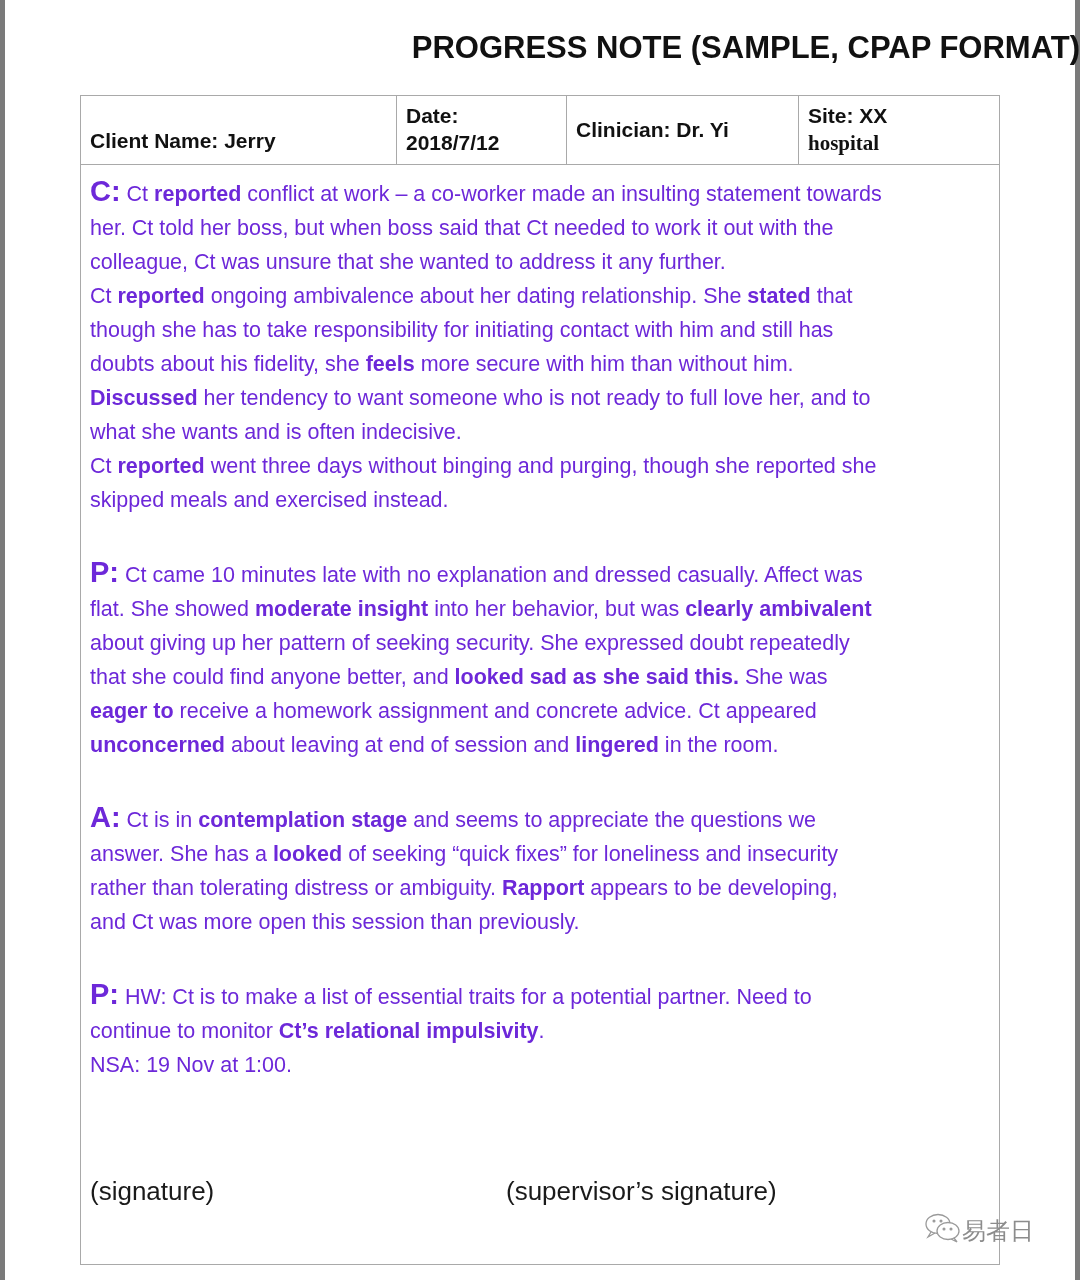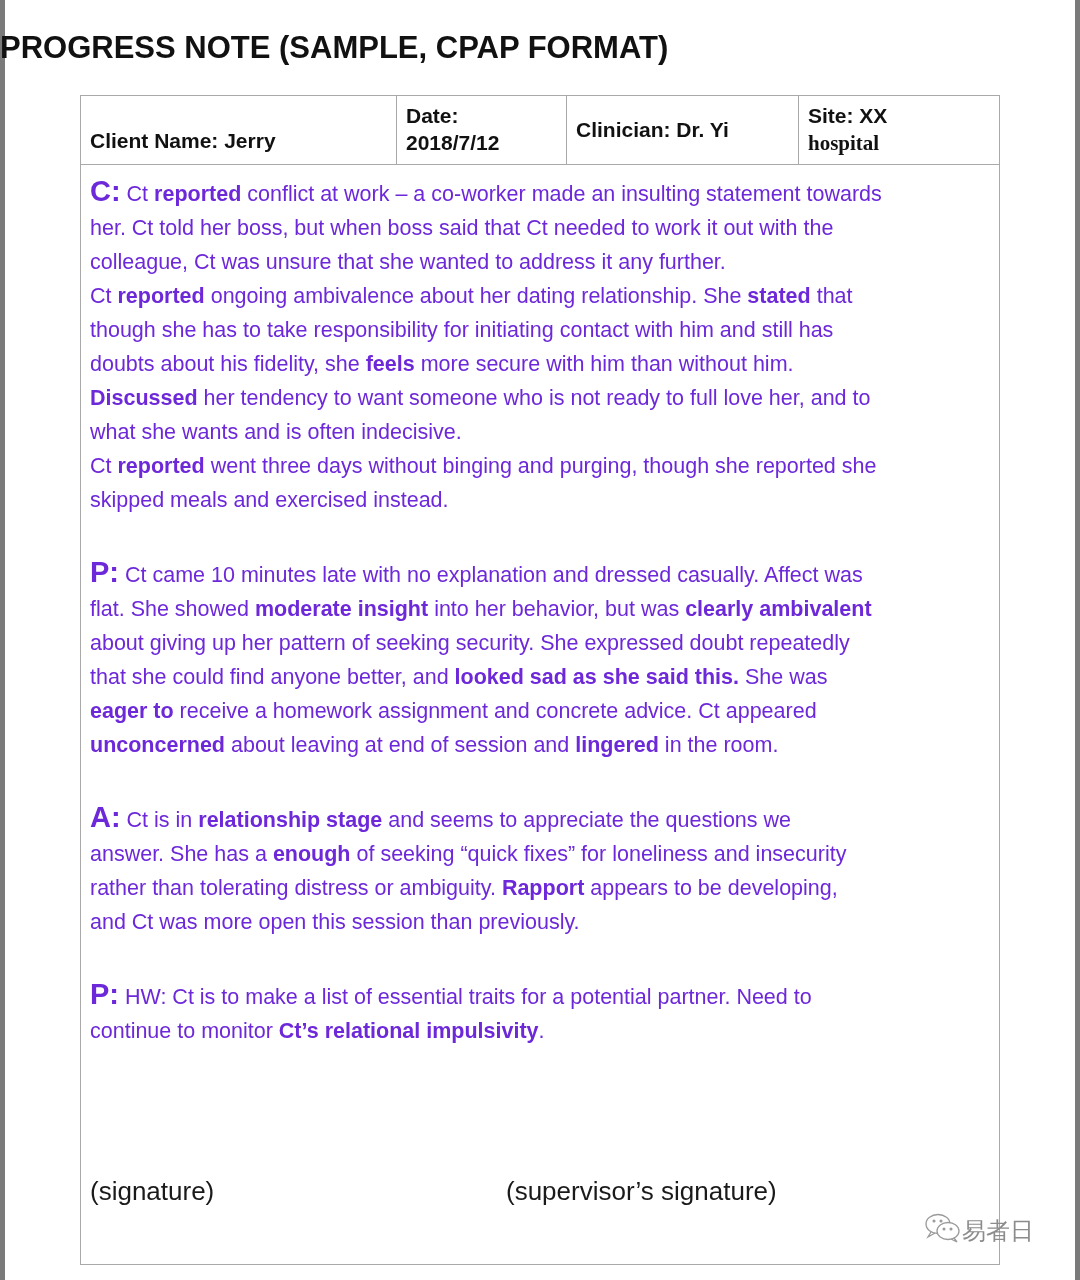--- a/index.html
+++ b/index.html
@@ -4,21 +4,21 @@
 <style>
   html, body { margin:0; padding:0; }
   body {
     width:1080px; height:1280px; position:relative; overflow:hidden;
     background:#ffffff;
     font-family:"Liberation Sans", sans-serif; color:#1a1a1a;
   }
   .edge-left { position:absolute; left:0; top:0; width:5px; height:1280px; background:#7a7a7a; }
   .edge-right { position:absolute; left:1075px; top:0; width:5px; height:1280px; background:#7a7a7a; }
   .title {
-    position:absolute; left:0; width:1080px; top:30px; text-align:left;
+    position:absolute; left:0; width:1080px; top:30px; text-align:right;
     font-weight:bold; font-size:31px; letter-spacing:0px; color:#111;
   }
   .table {
     position:absolute; left:80px; top:95px; width:920px; height:1170px;
     border:1.5px solid #a9a9a9; box-sizing:border-box;
   }
   .hdr { position:absolute; left:0; top:0; width:100%; height:69px; border-bottom:1.5px solid #a9a9a9; box-sizing:border-box; }
   .hcell { position:absolute; top:0; height:100%; box-sizing:border-box; border-right:1.5px solid #a9a9a9; font-weight:bold; font-size:21px; color:#111; }
   .hcell:last-child { border-right:none; }
   .hcell .txt { position:absolute; left:9px; line-height:26px; }
@@ -75,29 +75,30 @@
     <div class="sec">
         <div class="line"><span class="lbl">P:</span><span> Ct came 10 minutes late with no explanation and dressed casually.  Affect was</span></div>
         <div class="line"><span>flat.  She showed </span><b>moderate insight</b><span> into her behavior, but was </span><b>clearly ambivalent</b></div>
         <div class="line"><span>about giving up her pattern of seeking security.  She expressed doubt repeatedly</span></div>
         <div class="line"><span>that she could find anyone better, and </span><b>looked sad as she said this.</b><span>  She was</span></div>
         <div class="line"><b>eager to</b><span> receive a homework assignment and concrete advice.  Ct appeared</span></div>
         <div class="line"><b>unconcerned</b><span> about leaving at end of session and </span><b>lingered</b><span> in the room.</span></div>
       </div>
     <div class="sec-gap"></div>
     <div class="sec">
-        <div class="line"><span class="lbl">A:</span><span> Ct is in </span><b>relationship stage</b><span> and seems to appreciate the questions we</span></div>
-        <div class="line"><span>answer.  She has a </span><b>enough</b><span> of seeking “quick fixes” for loneliness and insecurity</span></div>
+        <div class="line"><span class="lbl">A:</span><span> Ct is in </span><b>contemplation stage</b><span> and seems to appreciate the questions we</span></div>
+        <div class="line"><span>answer.  She has a </span><b>looked</b><span> of seeking “quick fixes” for loneliness and insecurity</span></div>
         <div class="line"><span>rather than tolerating distress or ambiguity.  </span><b>Rapport</b><span> appears to be developing,</span></div>
         <div class="line"><span>and Ct was more open this session than previously.</span></div>
       </div>
     <div class="sec-gap"></div>
     <div class="sec">
         <div class="line"><span class="lbl">P:</span><span> HW: Ct is to make a list of essential traits for a potential partner.  Need to</span></div>
         <div class="line"><span>continue to monitor </span><b>Ct’s relational impulsivity</b><span>.</span></div>
+        <div class="line"><span>NSA: 19 Nov at 1:00.</span></div>
       </div>
   </div>
 
   <div class="sigs">
     <span>(signature)</span>
     <span class="sig2">(supervisor’s signature)</span>
   </div>
 </div>
 
 <div class="wm">

